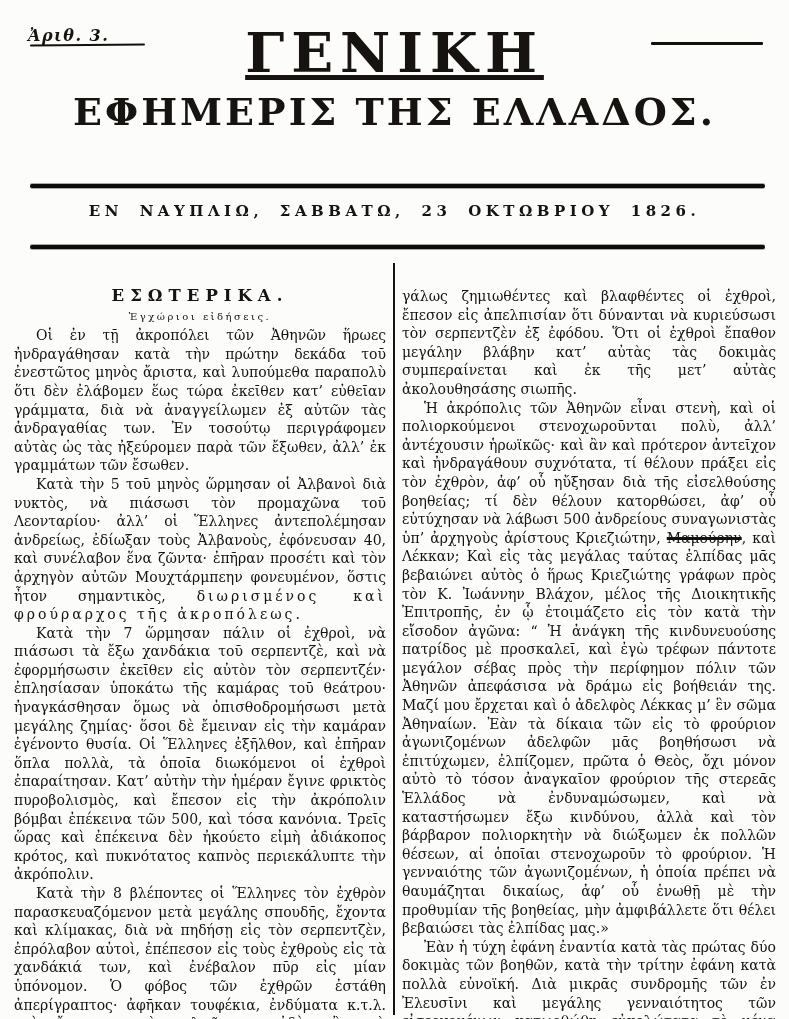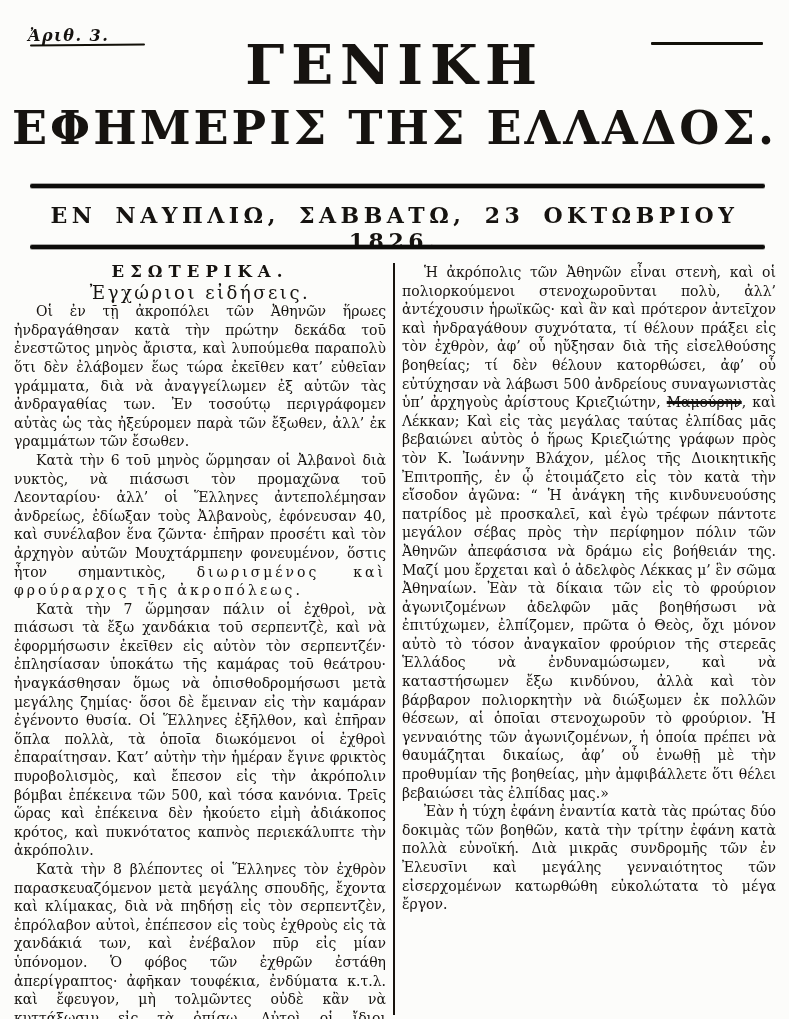--- a/index.html
+++ b/index.html
@@ -22,71 +22,73 @@
     position:absolute; top:44px; left:30px;
     width:115px; height:2px; background:#121008;
     transform:rotate(-0.5deg); border-radius:1px;
   }
   .corner-rule {
     position:absolute; top:42px; right:26px;
     width:112px; height:3px; background:#121008; border-radius:1px;
   }
   .masthead { position:absolute; top:0; left:0; width:100%; text-align:center; }
   .title-line1 {
-    margin-top:36px;
+    margin-top:24px;
     font-size:55px; font-weight:bold; letter-spacing:7px;
     line-height:1.05;
+    text-decoration:underline;
   }
   .title-line2 {
     margin-top:10px;
-    font-size:46px; font-weight:bold; letter-spacing:3px;
+    font-size:38px; font-weight:bold; letter-spacing:3px;
     line-height:1.05;
   }
   .thick-rule {
     position:absolute; left:30px; right:24px; height:4px;
     background:#0d0c0a; border-radius:2px;
     box-shadow:0 -1px 0 rgba(13,12,10,.35), 0 1px 0 rgba(13,12,10,.35);
   }
   .rule-1 { top:184px; }
   .rule-2 { top:245px; }
   .dateline {
     position:absolute; top:202px; left:0; width:100%;
     text-align:center;
-    font-size:22px; font-weight:bold;
+    font-size:15px; font-weight:bold;
     letter-spacing:4.5px; word-spacing:7px;
   }
 
   
   .columns {
     position:absolute; top:263px; left:14px; width:762px; bottom:4px;
     display:flex;
   }
   .col {
     font-size:14px; line-height:18.6px;
     text-align:justify;
     text-justify:inter-word;
+    margin-top:24px;
   }
   .col-left { width:372px; }
   .col-divider {
     width:2px; background:#17130d; margin:0 7px 0 7px;
     flex:none;
   }
   .col-right { flex:1; }
 
   .col p { margin:0; text-indent:22px; }
   .col p.continuation { text-indent:0; }
 
   .section-heading {
     text-align:center; text-indent:0 !important;
     font-size:16.5px; font-weight:bold; letter-spacing:6px;
     margin:0 0 2px 0 !important;
   }
   .sub-heading {
     text-align:center; text-indent:0 !important;
-    font-size:18px; letter-spacing:2.5px;
+    font-size:10px; letter-spacing:2.5px;
     margin:0 !important;
   }
   .sub-heading.place { letter-spacing:3.5px; }
 
   .spaced-run { letter-spacing:3px; }
   .struck {
     font-weight:normal;
     text-decoration:line-through;
     text-decoration-thickness:3px;
     text-decoration-color:#141210;
@@ -108,25 +110,26 @@
 <div class="dateline">ΕΝ ΝΑΥΠΛΙΩ, ΣΑΒΒΑΤΩ, 23 ΟΚΤΩΒΡΙΟΥ 1826.</div>
 <div class="thick-rule rule-2"></div>
 
 <div class="columns">
 
   <div class="col col-left">
     <p class="section-heading">ΕΣΩΤΕΡΙΚΑ.</p>
     <p class="sub-heading">Ἐγχώριοι εἰδήσεις.</p>
 
     <p>Οἱ ἐν τῇ ἀκροπόλει τῶν Ἀθηνῶν ἥρωες ἠνδραγάθησαν κατὰ τὴν πρώτην δεκάδα τοῦ ἐνεστῶτος μηνὸς ἄριστα, καὶ λυπούμεθα παραπολὺ ὅτι δὲν ἐλάβομεν ἕως τώρα ἐκεῖθεν κατ’ εὐθεῖαν γράμματα, διὰ νὰ ἀναγγείλωμεν ἐξ αὐτῶν τὰς ἀνδραγαθίας των. Ἐν τοσούτῳ περιγράφομεν αὐτὰς ὡς τὰς ἠξεύρομεν παρὰ τῶν ἔξωθεν, ἀλλ’ ἐκ γραμμάτων τῶν ἔσωθεν.</p>
-    <p><span>Κατὰ τὴν 6 τοῦ μηνὸς ὥρμησαν οἱ Ἀλβανοὶ διὰ νυκτὸς, νὰ πιάσωσι τὸν προμαχῶνα τοῦ Λεονταρίου· ἀλλ’ οἱ Ἕλληνες ἀντεπολέμησαν ἀνδρείως, ἐδίωξαν τοὺς Ἀλβανοὺς, ἐφόνευσαν 40, καὶ συνέλαβον ἕνα ζῶντα· ἐπῆραν προσέτι καὶ τὸν ἀρχηγὸν αὐτῶν Μουχτάρμπεην φονευμένον, ὅστις ἦτον σημαντικὸς, </span><span class="spaced-run">διωρισμένος καὶ φρούραρχος τῆς ἀκροπόλεως.</span></p>
+    <p><span>Κατὰ τὴν 5 τοῦ μηνὸς ὥρμησαν οἱ Ἀλβανοὶ διὰ νυκτὸς, νὰ πιάσωσι τὸν προμαχῶνα τοῦ Λεονταρίου· ἀλλ’ οἱ Ἕλληνες ἀντεπολέμησαν ἀνδρείως, ἐδίωξαν τοὺς Ἀλβανοὺς, ἐφόνευσαν 40, καὶ συνέλαβον ἕνα ζῶντα· ἐπῆραν προσέτι καὶ τὸν ἀρχηγὸν αὐτῶν Μουχτάρμπεην φονευμένον, ὅστις ἦτον σημαντικὸς, </span><span class="spaced-run">διωρισμένος καὶ φρούραρχος τῆς ἀκροπόλεως.</span></p>
     <p>Κατὰ τὴν 7 ὥρμησαν πάλιν οἱ ἐχθροὶ, νὰ πιάσωσι τὰ ἔξω χανδάκια τοῦ σερπεντζὲ, καὶ νὰ ἐφορμήσωσιν ἐκεῖθεν εἰς αὐτὸν τὸν σερπεντζέν· ἐπλησίασαν ὑποκάτω τῆς καμάρας τοῦ θεάτρου· ἠναγκάσθησαν ὅμως νὰ ὀπισθοδρομήσωσι μετὰ μεγάλης ζημίας· ὅσοι δὲ ἔμειναν εἰς τὴν καμάραν ἐγένοντο θυσία. Οἱ Ἕλληνες ἐξῆλθον, καὶ ἐπῆραν ὅπλα πολλὰ, τὰ ὁποῖα διωκόμενοι οἱ ἐχθροὶ ἐπαραίτησαν. Κατ’ αὐτὴν τὴν ἡμέραν ἔγινε φρικτὸς πυροβολισμὸς, καὶ ἔπεσον εἰς τὴν ἀκρόπολιν βόμβαι ἐπέκεινα τῶν 500, καὶ τόσα κανόνια. Τρεῖς ὥρας καὶ ἐπέκεινα δὲν ἠκούετο εἰμὴ ἀδιάκοπος κρότος, καὶ πυκνότατος καπνὸς περιεκάλυπτε τὴν ἀκρόπολιν.</p>
     <p>Κατὰ τὴν 8 βλέποντες οἱ Ἕλληνες τὸν ἐχθρὸν παρασκευαζόμενον μετὰ μεγάλης σπουδῆς, ἔχοντα καὶ κλίμακας, διὰ νὰ πηδήσῃ εἰς τὸν σερπεντζὲν, ἐπρόλαβον αὐτοὶ, ἐπέπεσον εἰς τοὺς ἐχθροὺς εἰς τὰ χανδάκιά των, καὶ ἐνέβαλον πῦρ εἰς μίαν ὑπόνομον. Ὁ φόβος τῶν ἐχθρῶν ἐστάθη ἀπερίγραπτος· ἀφῆκαν τουφέκια, ἐνδύματα κ.τ.λ. καὶ ἔφευγον, μὴ τολμῶντες οὐδὲ κἂν νὰ κυττάξωσιν εἰς τὰ ὀπίσω. Αὐτοὶ οἱ ἴδιοι πολιορκούμενοι γράφουσι πρὸς τοὺς ἐν Σαλαμῖνι Ἀθηναίους ὅτι μετ’ αὐτὰς τὰς δοκιμὰς, με-</p>
   </div>
 
   <div class="col-divider"></div>
 
   <div class="col col-right">
+    <p class="continuation">γάλως ζημιωθέντες καὶ βλαφθέντες οἱ ἐχθροὶ, ἔπεσον εἰς ἀπελπισίαν ὅτι δύνανται νὰ κυριεύσωσι τὸν σερπεντζὲν ἐξ ἐφόδου. Ὅτι οἱ ἐχθροὶ ἔπαθον μεγάλην βλάβην κατ’ αὐτὰς τὰς δοκιμὰς συμπεραίνεται καὶ ἐκ τῆς μετ’ αὐτὰς ἀκολουθησάσης σιωπῆς.</p>
     <p><span>Ἡ ἀκρόπολις τῶν Ἀθηνῶν εἶναι στενὴ, καὶ οἱ πολιορκούμενοι στενοχωροῦνται πολὺ, ἀλλ’ ἀντέχουσιν ἡρωϊκῶς· καὶ ἂν καὶ πρότερον ἀντεῖχον καὶ ἠνδραγάθουν συχνότατα, τί θέλουν πράξει εἰς τὸν ἐχθρὸν, ἀφ’ οὗ ηὔξησαν διὰ τῆς εἰσελθούσης βοηθείας; τί δὲν θέλουν κατορθώσει, ἀφ’ οὗ εὐτύχησαν νὰ λάβωσι 500 ἀνδρείους συναγωνιστὰς ὑπ’ ἀρχηγοὺς ἀρίστους Κριεζιώτην, </span><span class="struck">Μαμούρην</span><span>, καὶ Λέκκαν; Καὶ εἰς τὰς μεγάλας ταύτας ἐλπίδας μᾶς βεβαιώνει αὐτὸς ὁ ἥρως Κριεζιώτης γράφων πρὸς τὸν Κ. Ἰωάννην Βλάχον, μέλος τῆς Διοικητικῆς Ἐπιτροπῆς, ἐν ᾧ ἑτοιμάζετο εἰς τὸν κατὰ τὴν εἴσοδον ἀγῶνα: “ Ἡ ἀνάγκη τῆς κινδυνευούσης πατρίδος μὲ προσκαλεῖ, καὶ ἐγὼ τρέφων πάντοτε μεγάλον σέβας πρὸς τὴν περίφημον πόλιν τῶν Ἀθηνῶν ἀπεφάσισα νὰ δράμω εἰς βοήθειάν της. Μαζί μου ἔρχεται καὶ ὁ ἀδελφὸς Λέκκας μ’ ἓν σῶμα Ἀθηναίων. Ἐὰν τὰ δίκαια τῶν εἰς τὸ φρούριον ἀγωνιζομένων ἀδελφῶν μᾶς βοηθήσωσι νὰ ἐπιτύχωμεν, ἐλπίζομεν, πρῶτα ὁ Θεὸς, ὄχι μόνον αὐτὸ τὸ τόσον ἀναγκαῖον φρούριον τῆς στερεᾶς Ἑλλάδος νὰ ἐνδυναμώσωμεν, καὶ νὰ καταστήσωμεν ἔξω κινδύνου, ἀλλὰ καὶ τὸν βάρβαρον πολιορκητὴν νὰ διώξωμεν ἐκ πολλῶν θέσεων, αἱ ὁποῖαι στενοχωροῦν τὸ φρούριον. Ἡ γενναιότης τῶν ἀγωνιζομένων, ἡ ὁποία πρέπει νὰ θαυμάζηται δικαίως, ἀφ’ οὗ ἑνωθῇ μὲ τὴν προθυμίαν τῆς βοηθείας, μὴν ἀμφιβάλλετε ὅτι θέλει βεβαιώσει τὰς ἐλπίδας μας.»</span></p>
     <p>Ἐὰν ἡ τύχη ἐφάνη ἐναντία κατὰ τὰς πρώτας δύο δοκιμὰς τῶν βοηθῶν, κατὰ τὴν τρίτην ἐφάνη κατὰ πολλὰ εὐνοϊκή. Διὰ μικρᾶς συνδρομῆς τῶν ἐν Ἐλευσῖνι καὶ μεγάλης γενναιότητος τῶν εἰσερχομένων κατωρθώθη εὐκολώτατα τὸ μέγα ἔργον.</p>
   </div>
 
 </div>
 
 </body></html>

